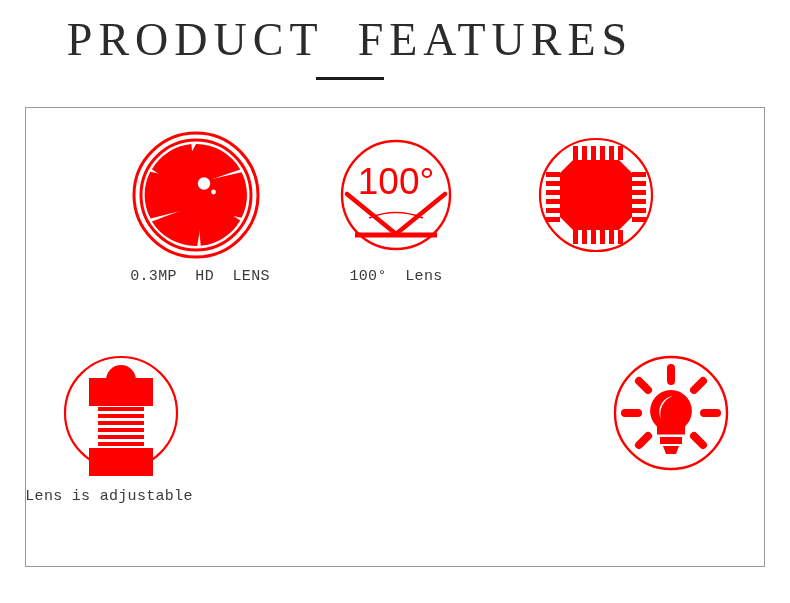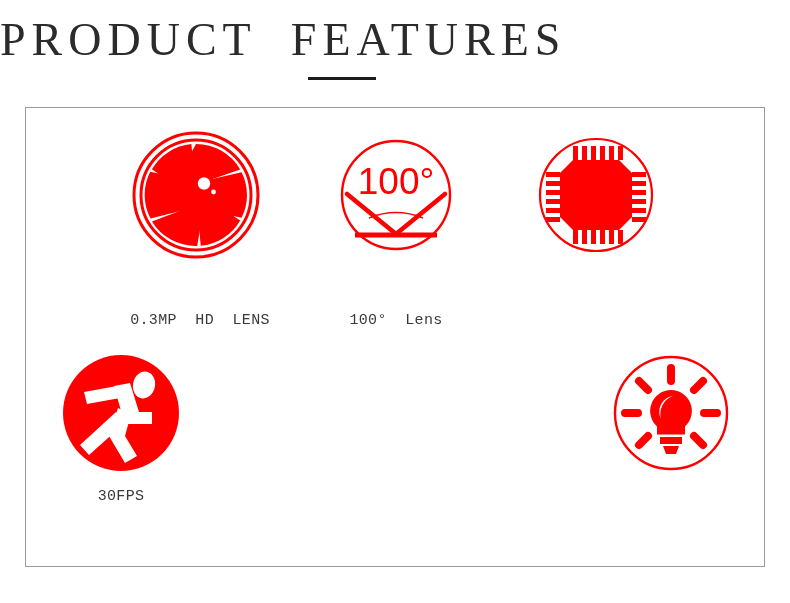--- a/index.html
+++ b/index.html
@@ -11,23 +11,24 @@
     width: 790px;
     height: 603px;
     position: relative;
     font-family: "Liberation Sans", sans-serif;
     overflow: hidden;
   }
 
   
   .title-area {
     position: absolute;
-    left: 0;
+    left: 8px;
     top: 14px;
     width: 684px;
+    text-align: center;
   }
   .page-title {
     font-family: "Liberation Serif", "DejaVu Serif", serif;
     font-size: 46px;
     font-weight: 400;
     color: #2b2b2b;
     letter-spacing: 6px;
     line-height: 1.15;
     white-space: pre;
   }
@@ -65,32 +66,32 @@
     justify-content: space-between;
     padding: 0 4px;
     box-sizing: border-box;
   }
 
   .feature-item {
     display: flex;
     flex-direction: column;
     align-items: center;
   }
-  .row-1 .feature-item { width: 200px; gap: 28px; }
+  .row-1 .feature-item { width: 200px; }
   .row-2 .feature-item { width: 182px; }
 
   .icon-wrap {
     width: 130px;
     height: 130px;
     display: flex;
     align-items: center;
     justify-content: center;
   }
   .feature-label {
-    margin-top: 24px;
+    margin-top: 8px;
     font-family: "Liberation Mono", "DejaVu Sans Mono", monospace;
     font-size: 15px;
     color: #3a3a3a;
     white-space: pre;
     letter-spacing: 0.3px;
     text-align: center;
   }
   .row-2 .feature-label { margin-top: 10px; }
 
   
@@ -185,42 +186,40 @@
             <rect x="101" y="87" width="14" height="5"></rect>
           </g>
         </svg>
       </div>
     </div>
 
   </div>
 
   <div class="row row-2">
 
-
-    <div class="feature-item item-fps">
-      <div class="icon-wrap">
-        <svg width="130" height="130" viewBox="0 0 130 130" aria-hidden="true">
-          <circle cx="65" cy="65" r="58" fill="#FF0000"></circle>
-          <g fill="#FFFFFF">
-            <ellipse cx="88" cy="37" rx="11" ry="13.5" transform="rotate(12 88 37)"></ellipse>
-
-            <path d="M28 44 l33 -6 l3 12 l-33 6 z"></path>
-
-            <path d="M58 38 l16 -3 l9 29 l-16 6 z"></path>
-
-            <path d="M66 64 l30 0 l0 12 l-30 0 z"></path>
-
-            <path d="M62 60 l13 6 l-6 22 l12 20 l-12 7 l-16 -27 z"></path>
-
-            <path d="M60 64 l11 9 l-38 34 l-9 -10 z"></path>
-          </g>
-        </svg>
-      </div>
-      <div class="feature-label">30FPS</div>
-    </div>
+    <div class="feature-item item-bolt">
+      <div class="icon-wrap">
+        <svg width="130" height="130" viewBox="0 0 130 130" aria-hidden="true">
+          <circle cx="65" cy="65" r="56" fill="none" stroke="#FF0000" stroke-width="2.2"></circle>
+          <path d="M50 32 h30 a15 15 0 0 0 -30 0 z" fill="#FF0000"></path>
+          <rect x="33" y="30" width="64" height="28" fill="#FF0000"></rect>
+          <g fill="#FF0000">
+            <rect x="42" y="59" width="46" height="4"></rect>
+            <rect x="42" y="66" width="46" height="4"></rect>
+            <rect x="42" y="73" width="46" height="4"></rect>
+            <rect x="42" y="80" width="46" height="4"></rect>
+            <rect x="42" y="87" width="46" height="4"></rect>
+            <rect x="42" y="94" width="46" height="4"></rect>
+          </g>
+          <rect x="33" y="100" width="64" height="28" fill="#FF0000"></rect>
+        </svg>
+      </div>
+      <div class="feature-label">Lens is adjustable</div>
+    </div>
+
 
     <div class="feature-item item-lowlight">
       <div class="icon-wrap">
         <svg width="130" height="130" viewBox="0 0 130 130" aria-hidden="true">
           <circle cx="65" cy="65" r="56" fill="none" stroke="#FF0000" stroke-width="2.4"></circle>
           <g stroke="#FF0000" stroke-width="8" stroke-linecap="round">
             <line x1="65" y1="20" x2="65" y2="33"></line>
             <line x1="33" y1="33" x2="42" y2="42"></line>
             <line x1="97" y1="33" x2="88" y2="42"></line>
             <line x1="19" y1="65" x2="32" y2="65"></line>

